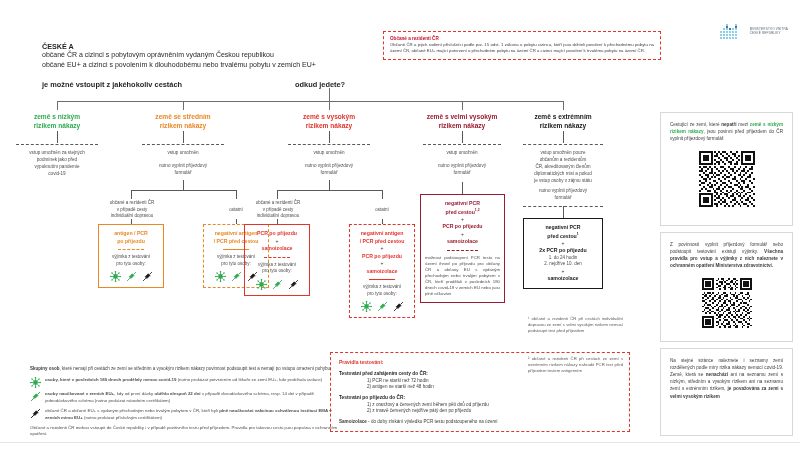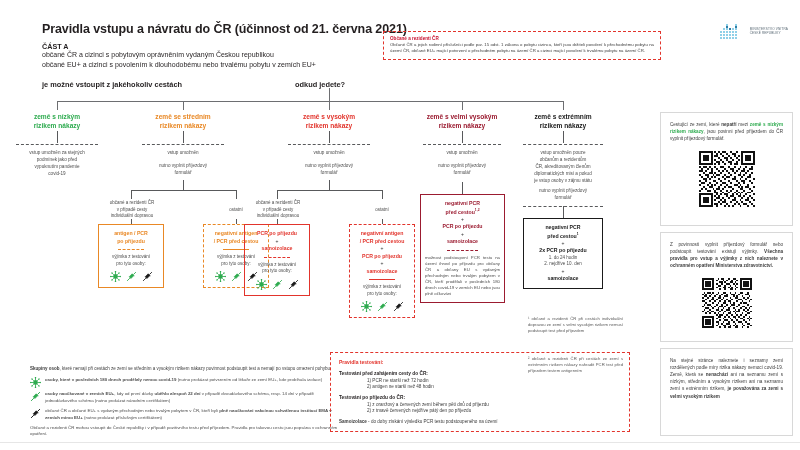--- a/index.html
+++ b/index.html
@@ -93,22 +93,21 @@
   .testbox .gap{height:5px;}
   .testbox .last{font-size:4.6px;margin:6px 0 0 0;color:#3c3c3c;}
 
   .bottombar{position:absolute;left:0;bottom:0;width:800px;height:7px;background:#ffffff;border-top:1px solid #e6e6e6;}
 </style>
 </head>
 <body>
 
 <div class="page">
 
-  <div class="title">Pravidla vstupu a návratu do ČR (účinnost od 21. června 2021)</div>
-  <div class="partA">ČÁST A</div>
+  <div class="partA">ČESKÉ A</div>
   <div class="partA-l1">občané ČR a cizinci s pobytovým oprávněním vydaným Českou republikou</div>
   <div class="partA-l2">občané EU+ a cizinci s povolením k dlouhodobému nebo trvalému pobytu v zemích EU+</div>
   <div class="entryline">je možné vstoupit z jakéhokoliv cestách</div>
   <div class="odkud">odkud jedete?</div>
 
   <div class="logo">
     <svg class="logo-mark" width="26" height="17" viewBox="0 0 26 17">
       <g fill="#8fd0e8">
         <rect x="0" y="7" width="2" height="2"></rect>
           <rect x="0" y="10" width="2" height="2"></rect>

